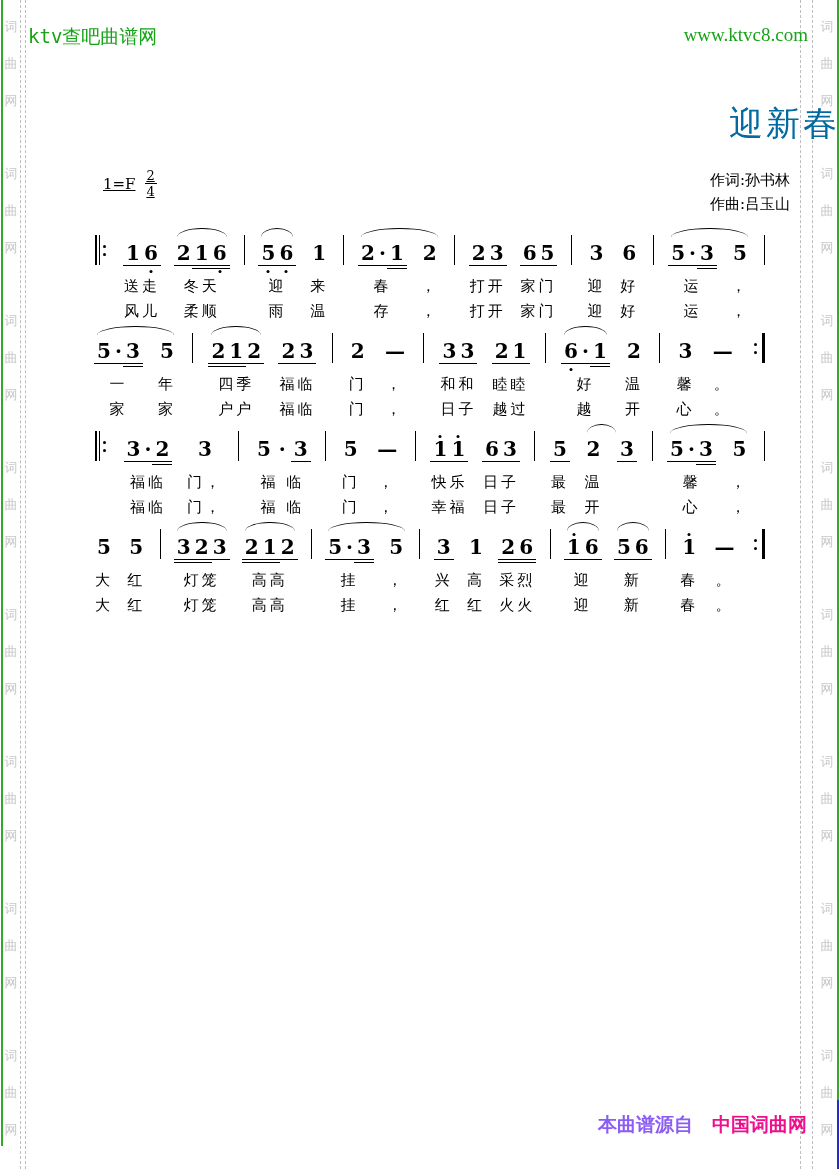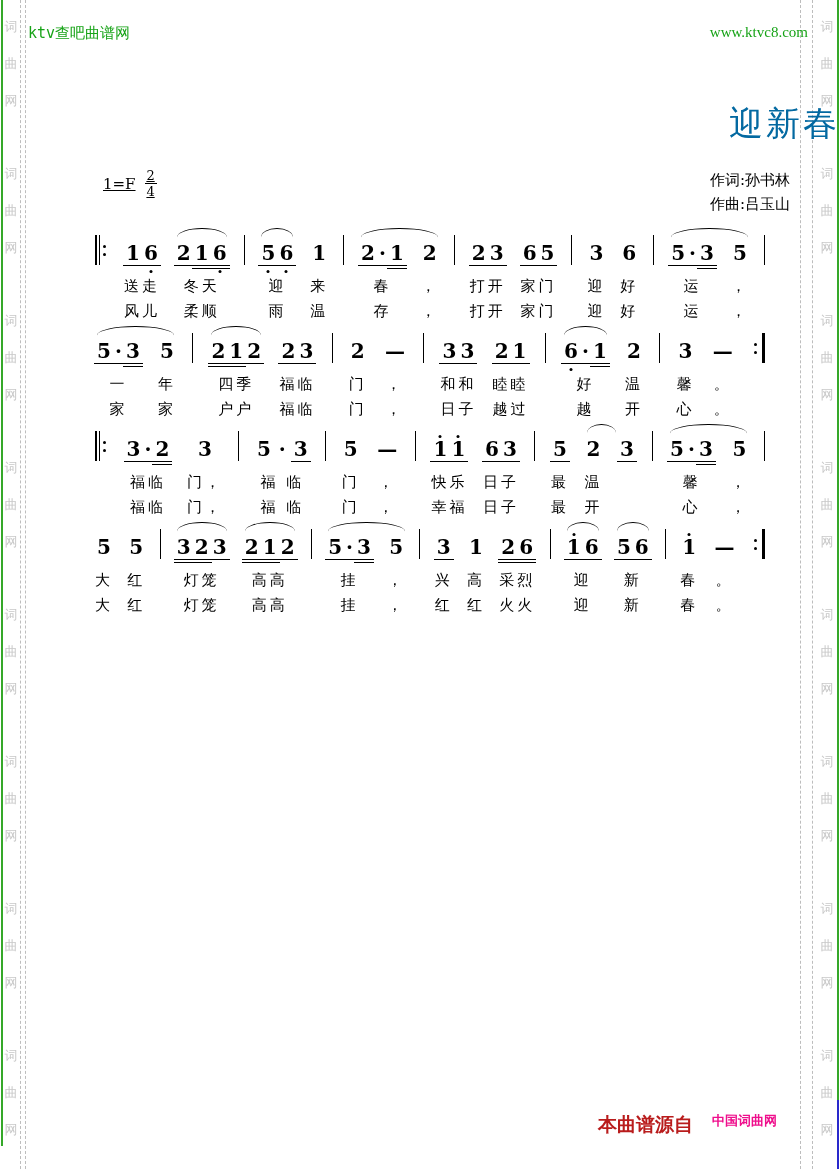--- a/index.html
+++ b/index.html
@@ -16,21 +16,21 @@
           font-family:"DejaVu Sans",sans-serif;}
   .wm-left{left:3px;}
   .wm-right{right:5px;}
   .wm-group{display:flex;flex-direction:column;margin-bottom:36px;}
   
   .dash{position:absolute;top:0;height:1169px;width:0;border-left:1px dashed #bdbdbd;}
   .dash-l1{left:20px;}.dash-l2{left:25px;}
   .dash-r1{left:800px;}.dash-r2{left:812px;}
   
   .hdr{position:absolute;top:24px;font-family:"DejaVu Sans Mono",monospace;
-       font-size:15px;color:#17a317;}
+       font-size:19px;color:#17a317;}
   .hdr-left{left:28px;}
   .hdr-right{right:32px;font-family:Liberation Serif, serif;}
   
   .title{position:absolute;top:101px;left:0;width:100%;text-align:right;
          font-size:34px;letter-spacing:3px;color:#0369a1;}
   .keysig{position:absolute;left:103px;top:168px;display:flex;align-items:center;font-size:15px;text-decoration:underline;}
   .frac{display:inline-flex;flex-direction:column;align-items:center;margin-left:9px;
         font-size:13px;line-height:15px;}
   .frac .fbar{width:12px;height:1px;background:#000;}
   .credits{position:absolute;right:50px;top:168px;font-size:15px;line-height:24px;text-align:right;}
@@ -54,23 +54,23 @@
   .slur-w{width:165%;}
   .lyr{height:25px;display:flex;align-items:center;justify-content:center;
        font-size:15px;letter-spacing:3px;white-space:nowrap;}
   .barline{width:1px;height:30px;background:#000;margin-bottom:-1px;}
   .rpt{display:flex;height:30px;align-items:stretch;margin-bottom:-1px;}
   .rpt .thick{width:2px;background:#000;}
   .rpt .thin{width:1px;background:#000;margin-left:2px;}
   .rpt .rdots{display:flex;flex-direction:column;justify-content:center;gap:5px;margin:0 3px;}
   .rpt .rdots i{display:block;width:3px;height:3px;border-radius:50%;background:#000;}
   
-  .src-label{position:absolute;left:598px;top:1112px;font-weight:bold;font-size:19px;color:#b91c1c;
+  .src-label{position:absolute;left:598px;top:1112px;font-weight:bold;font-size:19px;color:#8b5cf6;
              font-family:"DejaVu Sans",sans-serif;}
-  .src-site{position:absolute;left:712px;top:1112px;font-weight:bold;font-size:13px;color:#ef0e8c;
+  .src-site{position:absolute;left:712px;top:1112px;font-weight:bold;font-size:19px;color:#ef0e8c;
             font-family:"DejaVu Sans",sans-serif;}
 </style>
 </head>
 <body>
 
 <div class="page">
 
   <div class="edge edge-left"></div>
   <div class="edge edge-right-top"></div>
   <div class="edge edge-right-bottom"></div>

